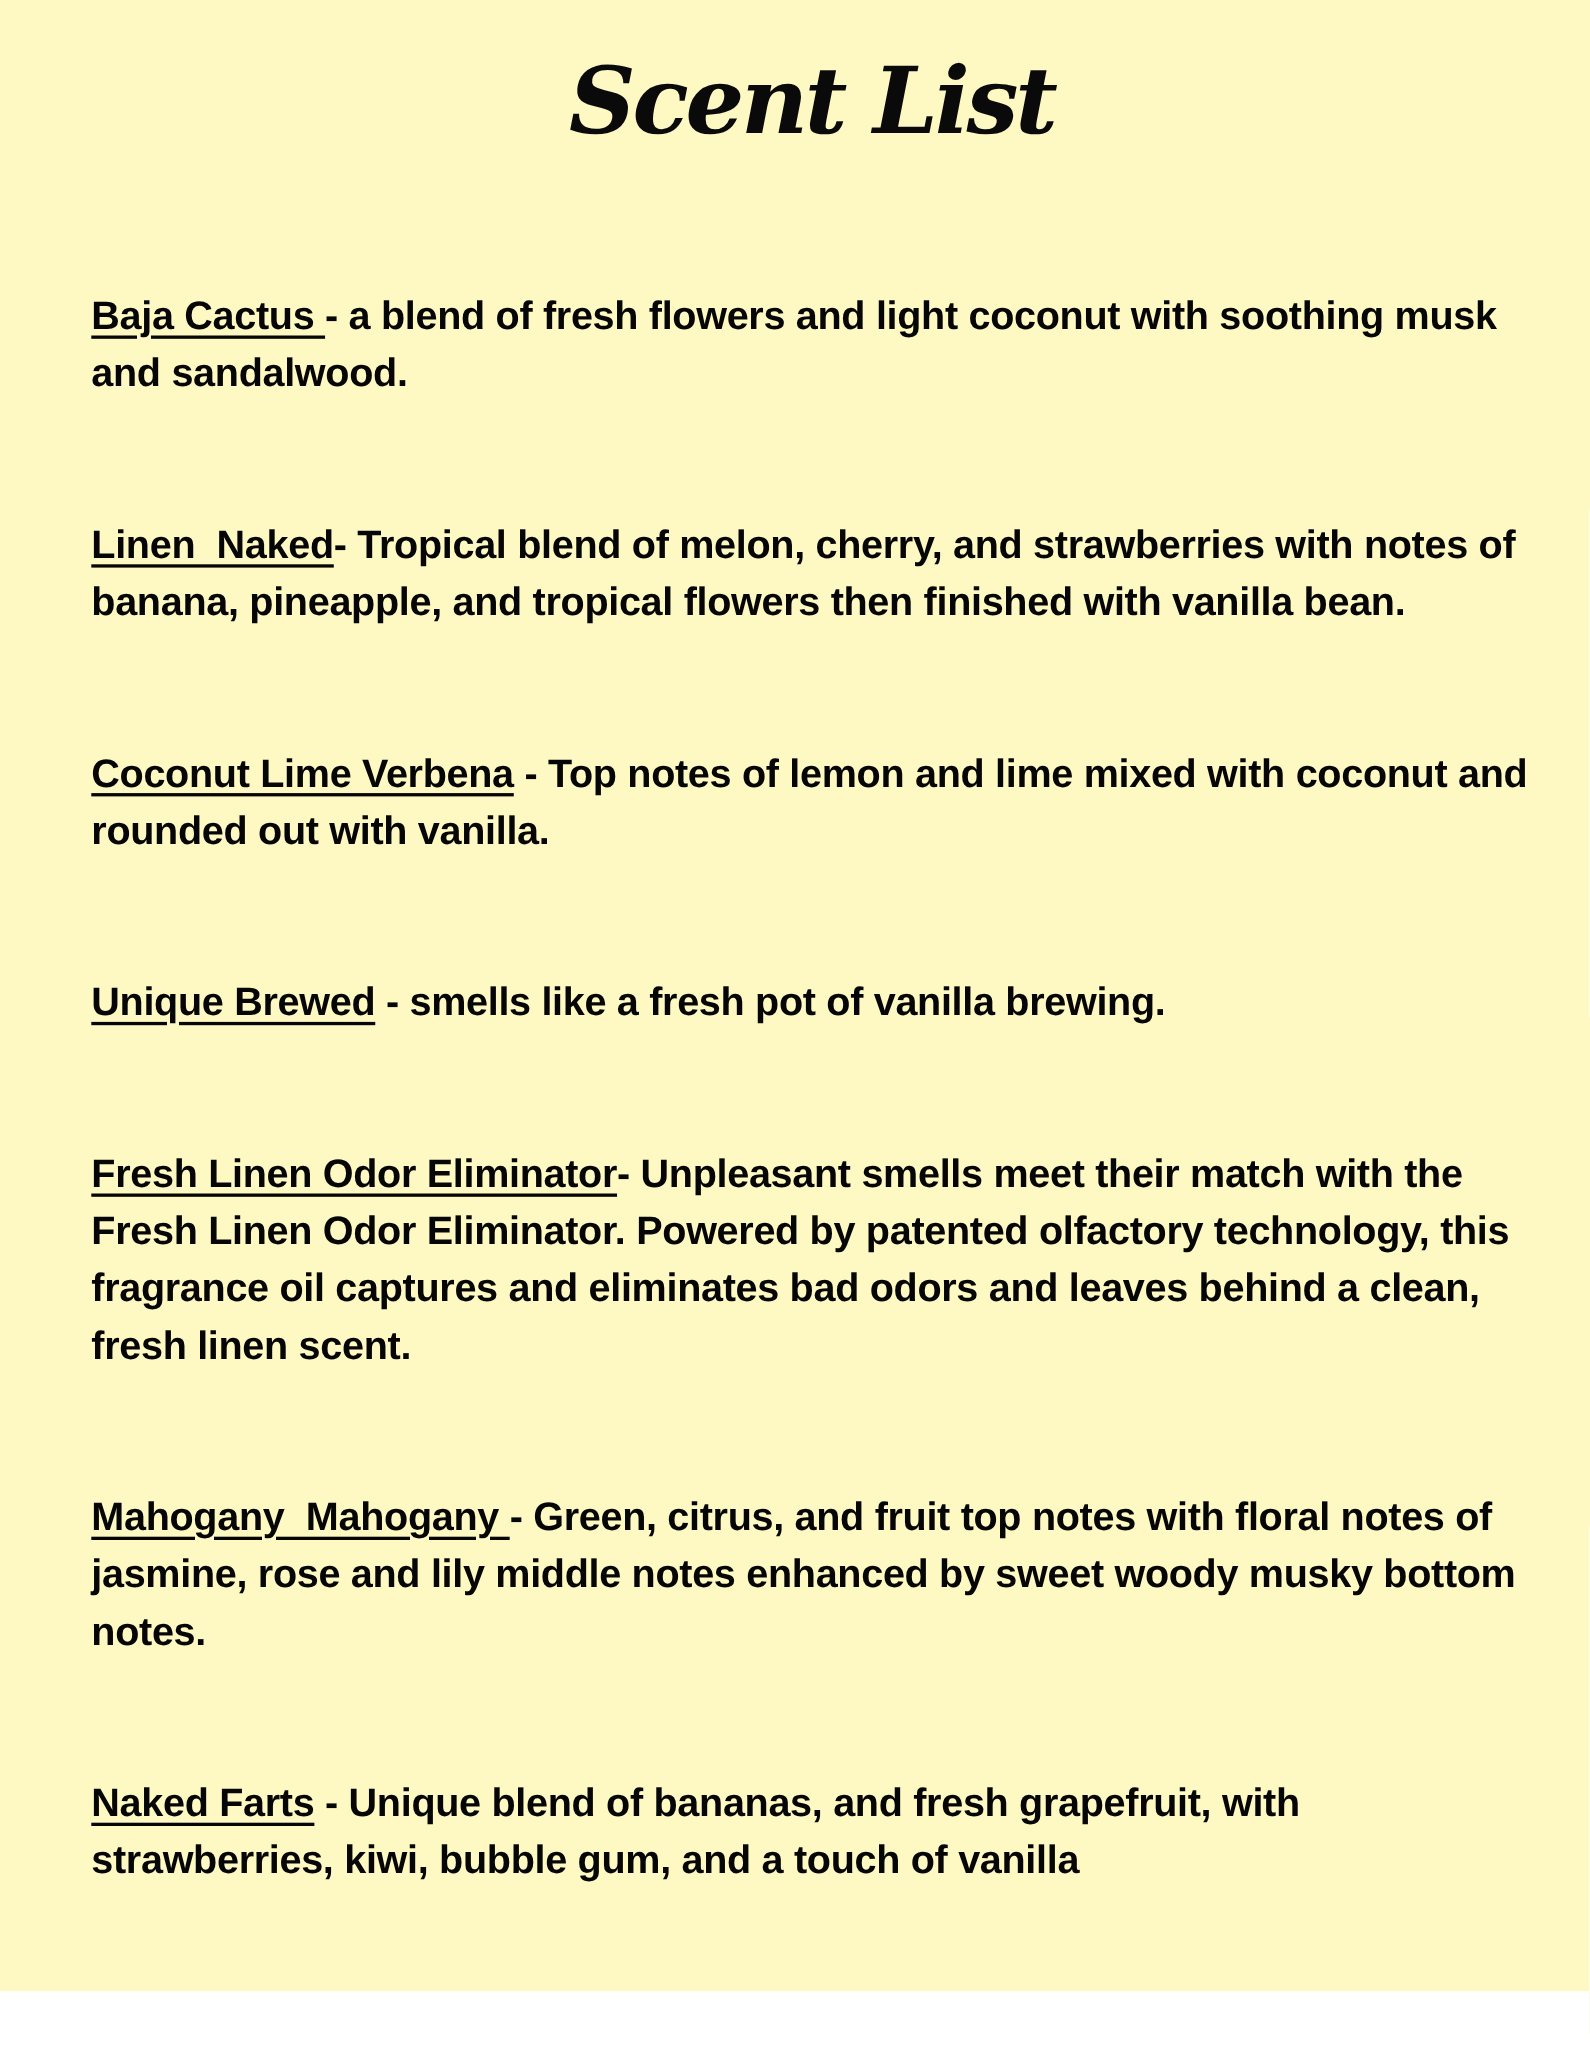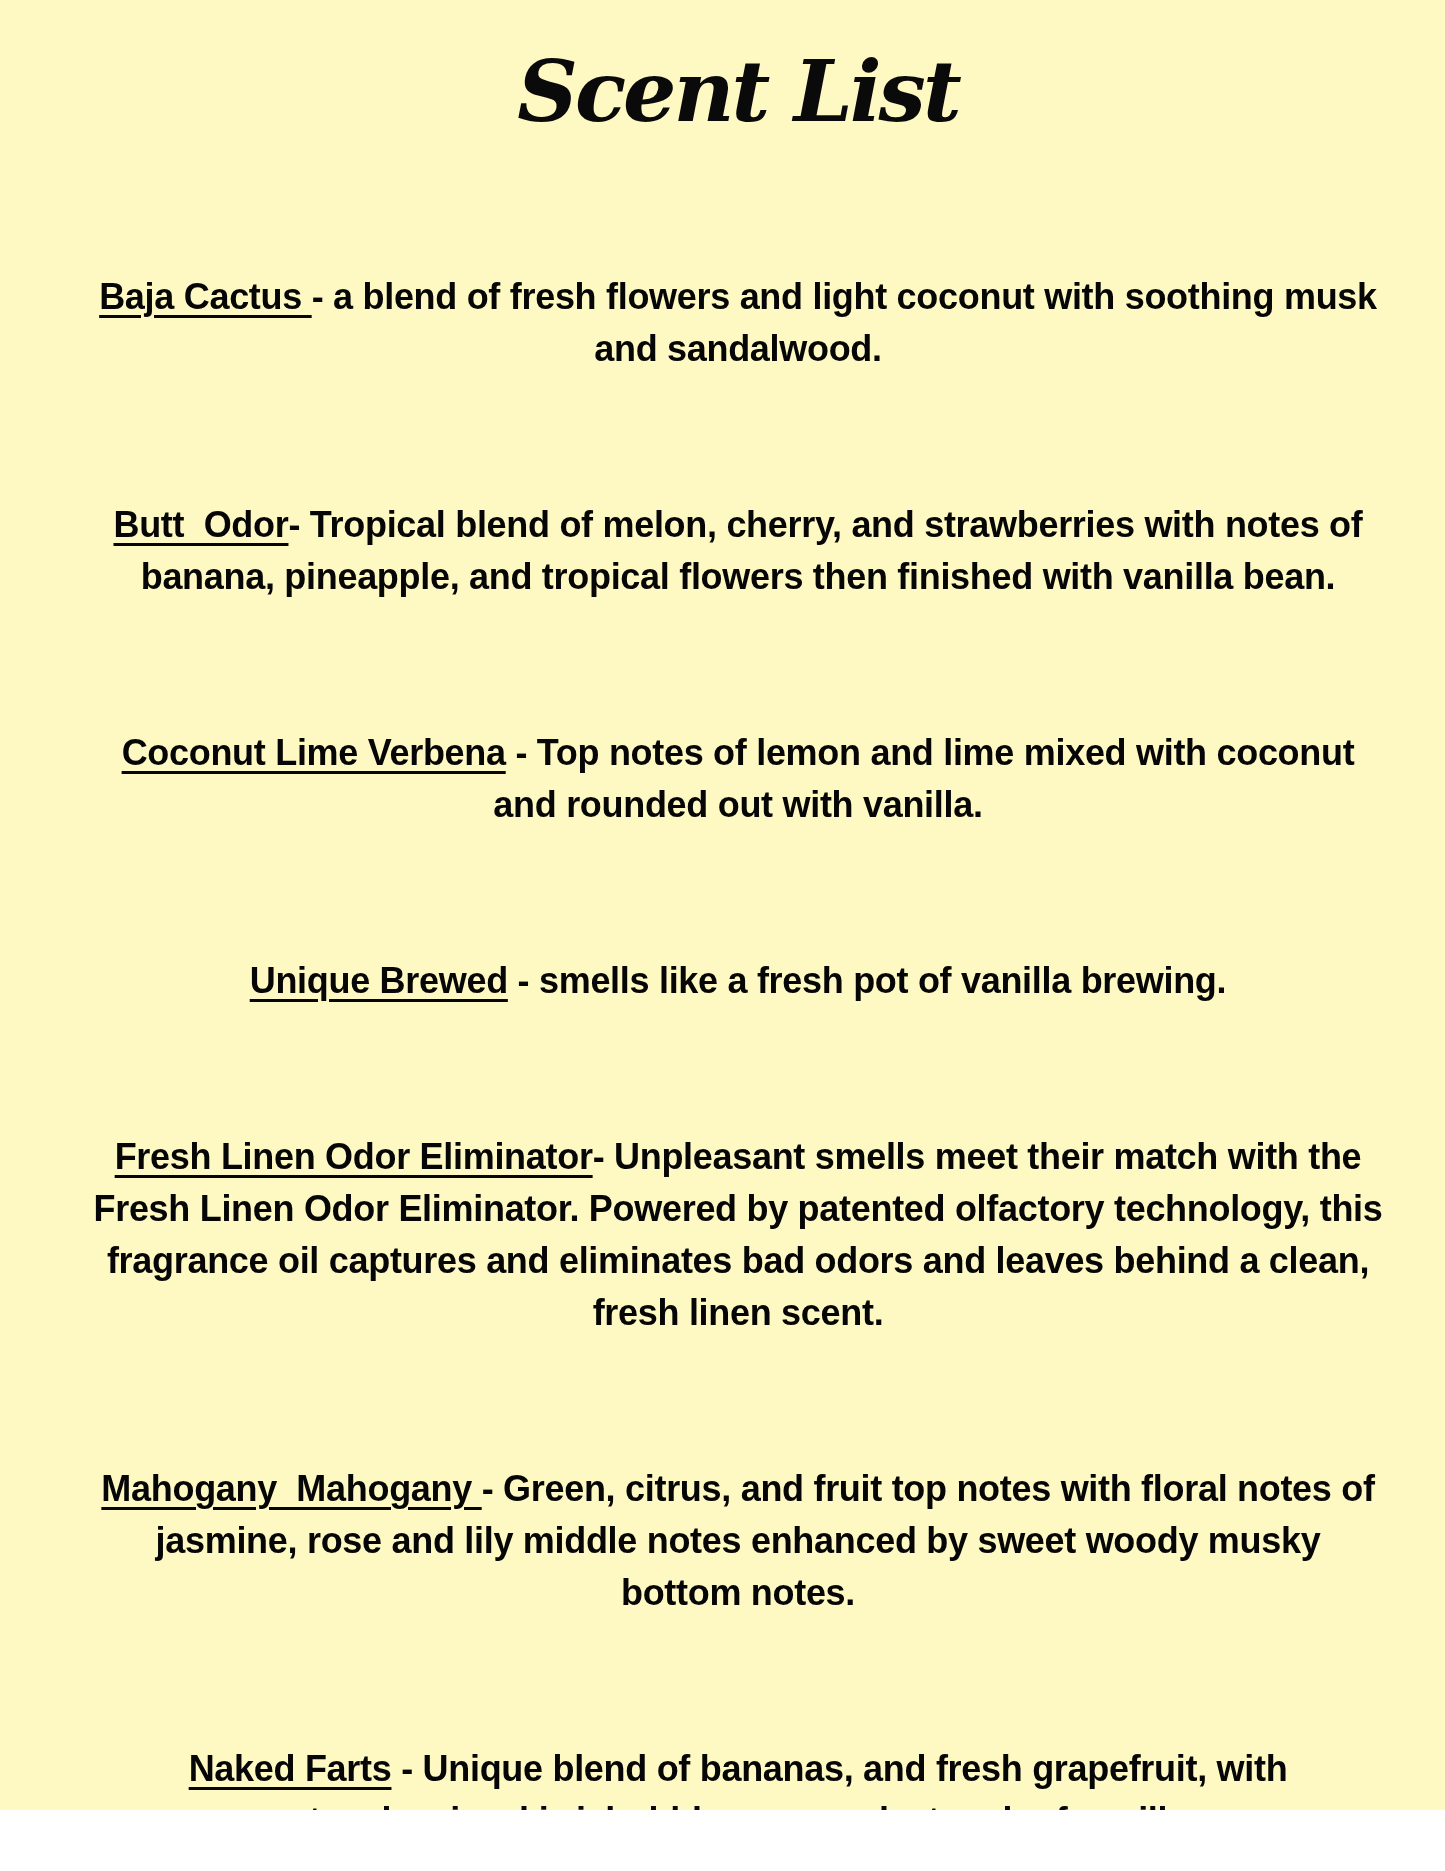--- a/index.html
+++ b/index.html
@@ -31,39 +31,38 @@
   .scent-list {
     font-family: "Liberation Sans", sans-serif;
     font-weight: 700;
     font-size: 36px;
     line-height: 52px;
     letter-spacing: -0.3px;
     white-space: pre-wrap;
     color: #060606;
   }
   .entry {
-    margin: 10px;
+    margin: 0;
     padding: 0;
-    text-align: center;
   }
   .scent-name {
     text-decoration: underline;
     text-decoration-thickness: 3px;
     text-underline-offset: 6px;
   }
 </style>
 </head>
 <body>
 
 <div class="page">
   <h1 class="title">Scent List</h1>
 
   <div class="scent-list">
     <p class="entry"><span class="scent-name">Baja Cactus </span><span class="scent-desc">- a blend of fresh flowers and light coconut with soothing musk and sandalwood.</span></p>
-    <p class="entry"><span class="scent-name">Butt  Odor</span><span class="scent-desc">- Tropical blend of melon, cherry, and strawberries with notes of banana, pineapple, and tropical flowers then finished with vanilla bean.</span></p>
+    <p class="entry"><span class="scent-name">Linen  Naked</span><span class="scent-desc">- Tropical blend of melon, cherry, and strawberries with notes of banana, pineapple, and tropical flowers then finished with vanilla bean.</span></p>
     <p class="entry"><span class="scent-name">Coconut Lime Verbena</span><span class="scent-desc"> - Top notes of lemon and lime mixed with coconut and rounded out with vanilla.</span></p>
     <p class="entry"><span class="scent-name">Unique Brewed</span><span class="scent-desc"> - smells like a fresh pot of vanilla brewing.</span></p>
     <p class="entry"><span class="scent-name">Fresh Linen Odor Eliminator</span><span class="scent-desc">- Unpleasant smells meet their match with the Fresh Linen Odor Eliminator. Powered by patented olfactory technology, this fragrance oil captures and eliminates bad odors and leaves behind a clean, fresh linen scent.</span></p>
     <p class="entry"><span class="scent-name">Mahogany  Mahogany </span><span class="scent-desc">- Green, citrus, and fruit top notes with floral notes of jasmine, rose and lily middle notes enhanced by sweet woody musky bottom notes.</span></p>
     <p class="entry"><span class="scent-name">Naked Farts</span><span class="scent-desc"> - Unique blend of bananas, and fresh grapefruit, with strawberries, kiwi, bubble gum, and a touch of vanilla</span></p>
     
     
     
   </div>
 </div>

